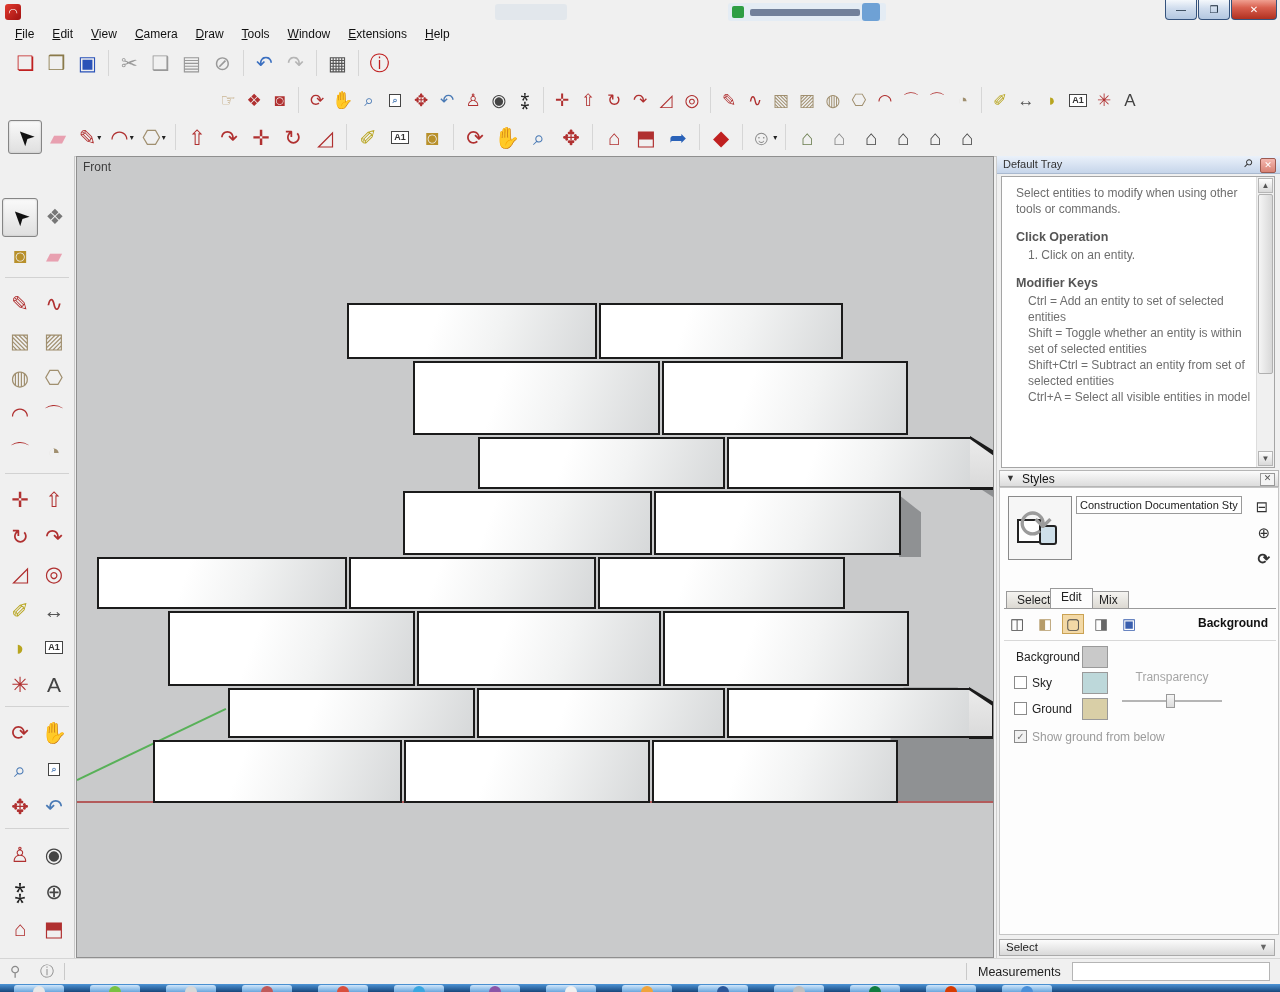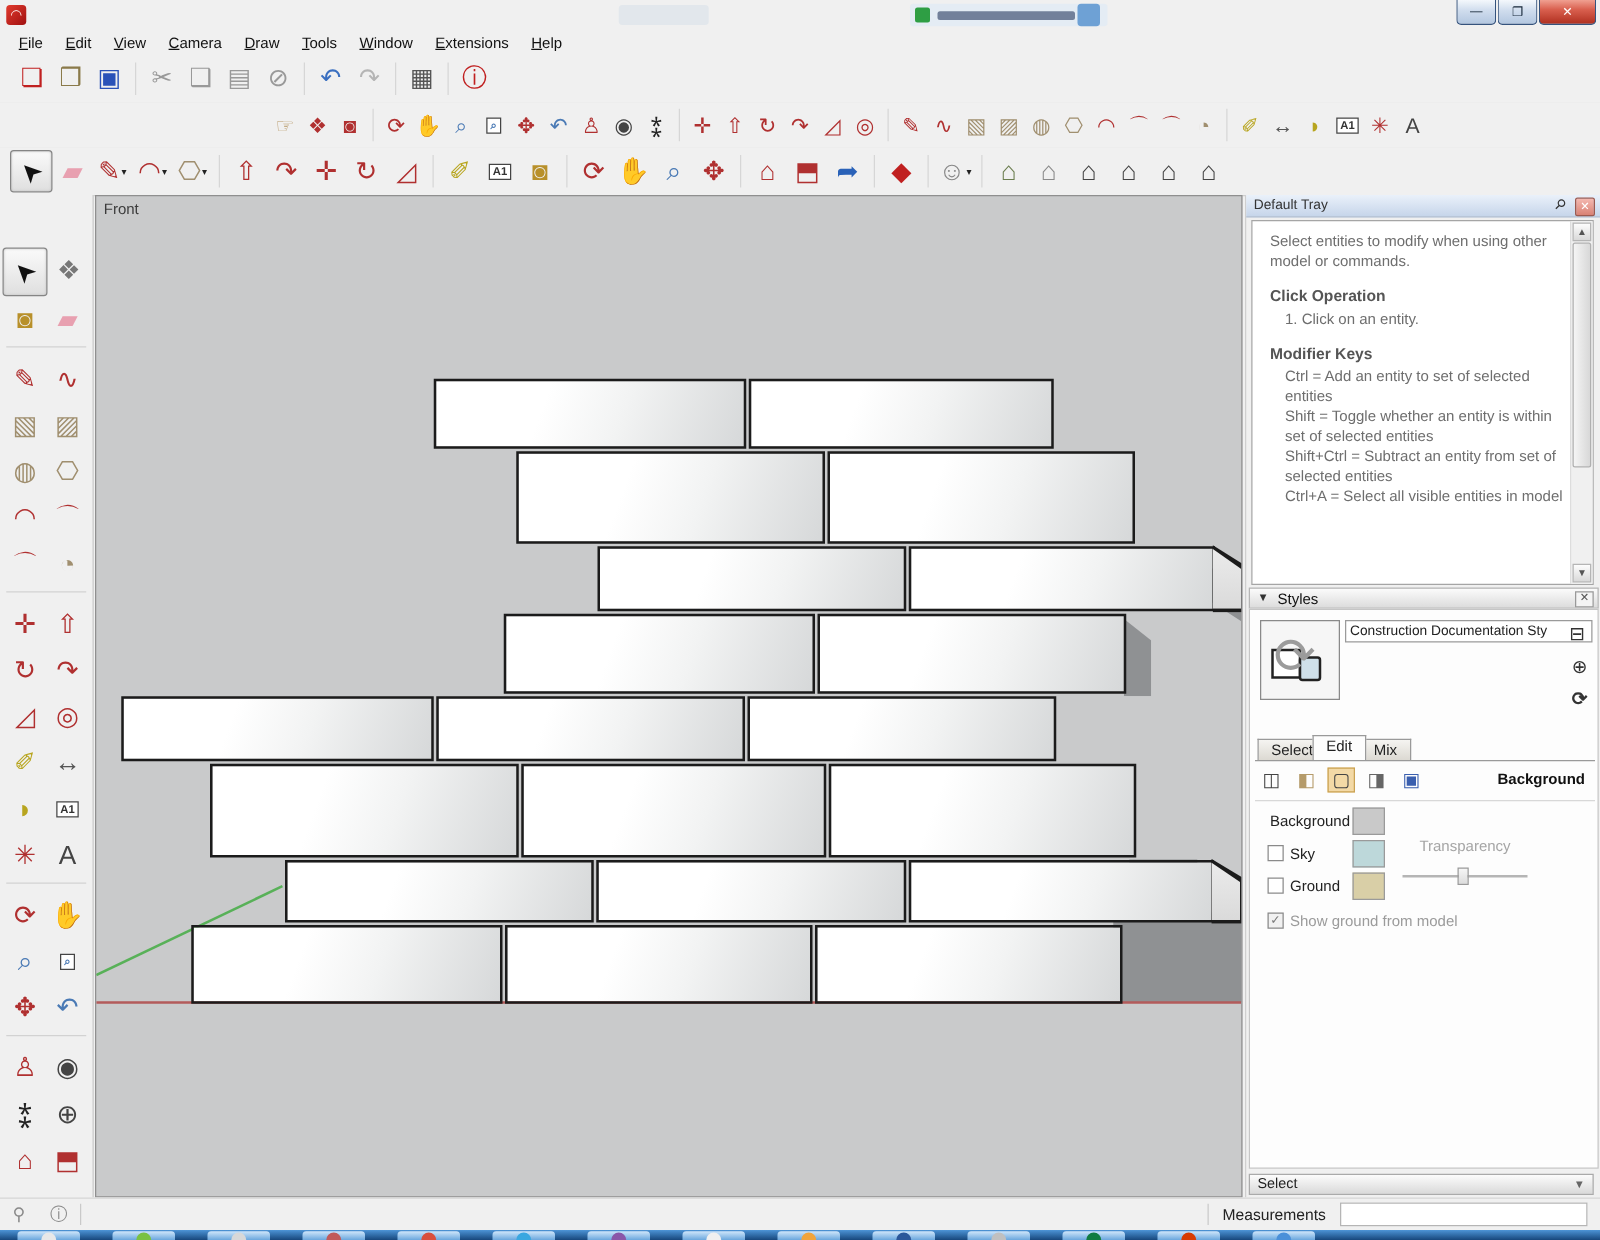--- a/index.html
+++ b/index.html
@@ -75,21 +75,21 @@
     background:linear-gradient(#fbfbfb,#dcdcdc);border:1px solid #b5b5b5;box-sizing:border-box;}
   .styles-header .tri{position:absolute;left:6px;top:2px;font-size:9px;color:#333;}
   .styles-header .lbl{position:absolute;left:22px;top:1px;font-size:12px;color:#111;}
   .styles-header .x{position:absolute;right:3px;top:2px;width:13px;height:11px;border:1px solid #999;background:#f4f4f4;
     color:#555;font-size:9px;line-height:9px;text-align:center;}
   .styles-body{position:absolute;left:2px;top:331px;width:280px;height:448px;background:#fdfdfd;border:1px solid #c5c5c5;box-sizing:border-box;}
   .thumb{position:absolute;left:8px;top:8px;width:62px;height:62px;background:#f6f6f6;border:1px solid #8a8a8a;overflow:hidden;}
   .thumb .arr{position:absolute;left:10px;top:4px;font-size:40px;color:#9b9b9b;}
   .thumb .cube{position:absolute;left:8px;top:22px;width:20px;height:20px;background:#fff;border:2px solid #222;}
   .thumb .cubeside{position:absolute;left:30px;top:28px;width:14px;height:16px;background:#cfe0ea;border:2px solid #222;border-radius:3px;}
-  .sname{position:absolute;left:76px;top:8px;width:198px;height:18px;border:1px solid #9a9a9a;background:#fff;
+  .sname{position:absolute;left:76px;top:8px;width:166px;height:18px;border:1px solid #9a9a9a;background:#fff;
     font-size:11px;line-height:17px;padding:0 3px;white-space:nowrap;overflow:hidden;box-sizing:border-box;}
   .sdesc{position:absolute;left:76px;top:30px;width:166px;height:48px;border:1px solid #c0c0c0;background:#fff;
     font-size:11.5px;line-height:15px;padding:3px 4px;box-sizing:border-box;color:#333;}
   .s-ico{position:absolute;font-size:15px;color:#333;}
   .tabs{position:absolute;left:4px;top:100px;width:272px;height:20px;border-bottom:1px solid #9a9a9a;}
   .tab{position:absolute;top:3px;height:17px;border:1px solid #9a9a9a;border-bottom:none;background:linear-gradient(#f5f4f1,#dcd9d2);
     font-size:12px;padding:1px 10px 0;box-sizing:border-box;color:#222;}
   .tab.active{top:0;height:20px;background:#fdfdfd;z-index:2;}
   .edit-icons{position:absolute;left:6px;top:126px;display:flex;gap:6px;align-items:center;}
   .eicon{width:22px;height:20px;display:flex;align-items:center;justify-content:center;font-size:15px;}
@@ -564,21 +564,21 @@
 
 <div class="tray">
   <div class="tray-header">
     <span class="tray-title">Default Tray</span>
     <span class="pin">⚲</span>
     <span class="tray-close">✕</span>
   </div>
 
   <div class="instructor">
     <div class="inst-text">
-      <div style="margin-left:-12px;">Select entities to modify when using other model or commands.</div>
+      <div style="margin-left:-12px;">Select entities to modify when using other tools or commands.</div>
       <h4>Click Operation</h4>
       <div>1. Click on an entity.</div>
       <h4>Modifier Keys</h4>
       <div>Ctrl = Add an entity to set of selected entities</div>
       <div>Shift = Toggle whether an entity is within set of selected entities</div>
       <div>Shift+Ctrl = Subtract an entity from set of selected entities</div>
       <div>Ctrl+A = Select all visible entities in model</div>
     </div>
     <div class="vscroll">
       <span class="varrow" style="top:1px;">▲</span>
@@ -631,21 +631,21 @@
     <span class="bg-label" style="left:32px;top:214px;">Ground</span>
     <span class="swatch" style="top: 210px; background: rgb(217, 207, 167);" id="sw-ground"></span>
 
     <span class="slider-label">Transparency</span>
     <div class="slider">
       <span class="track"></span>
       <span class="thumbk"></span>
     </div>
 
     <span class="cb disabled" style="top:242px;" id="cb-showground">✓</span>
-    <span class="bg-label graylbl" style="left:32px;top:242px;">Show ground from model</span>
+    <span class="bg-label graylbl" style="left:32px;top:242px;">Show ground from below</span>
   </div>
 
   <div class="select-bar">
     <span class="lbl">Select</span>
     <span class="ar">▼</span>
   </div>
 </div>
 
 <div class="statusbar">
   <span class="sb-ico" style="left:10px;">⚲</span>

